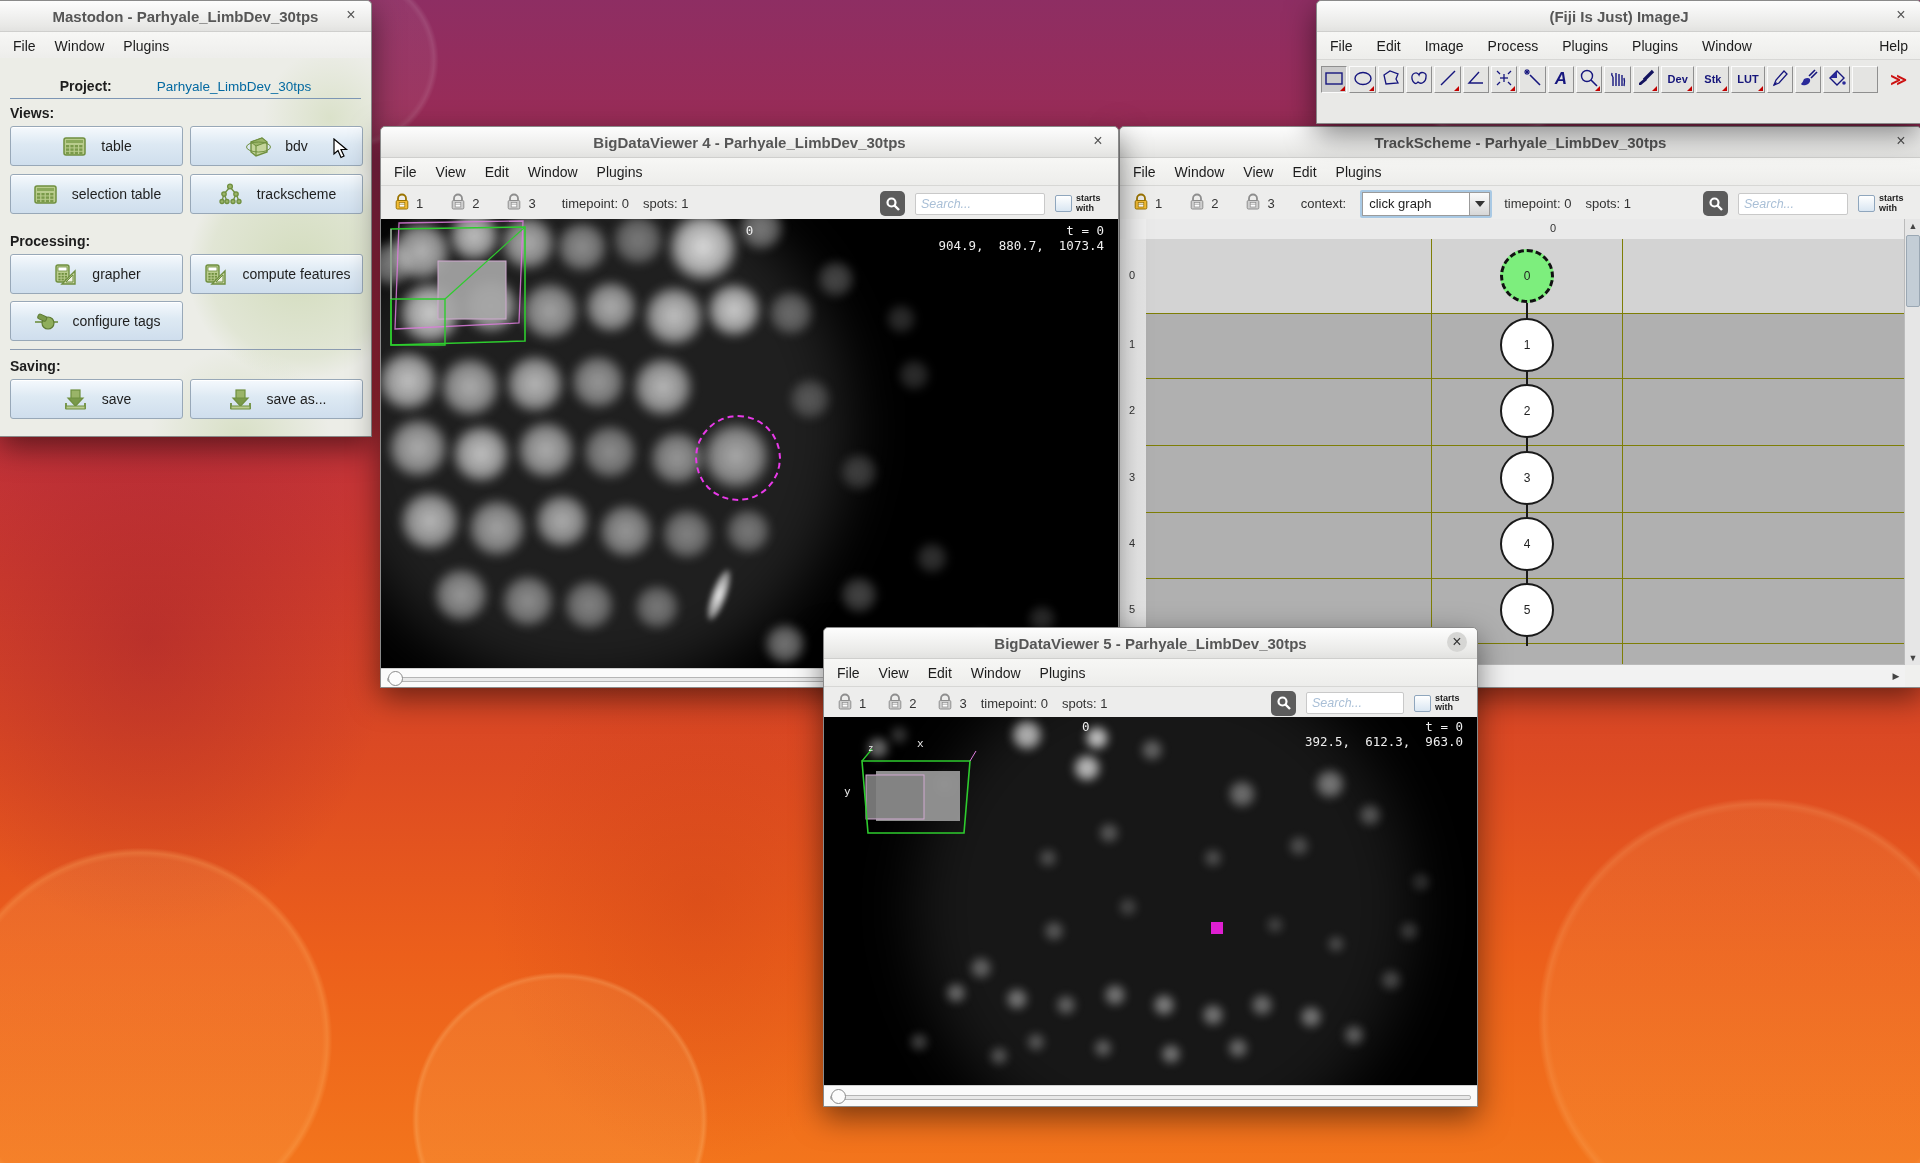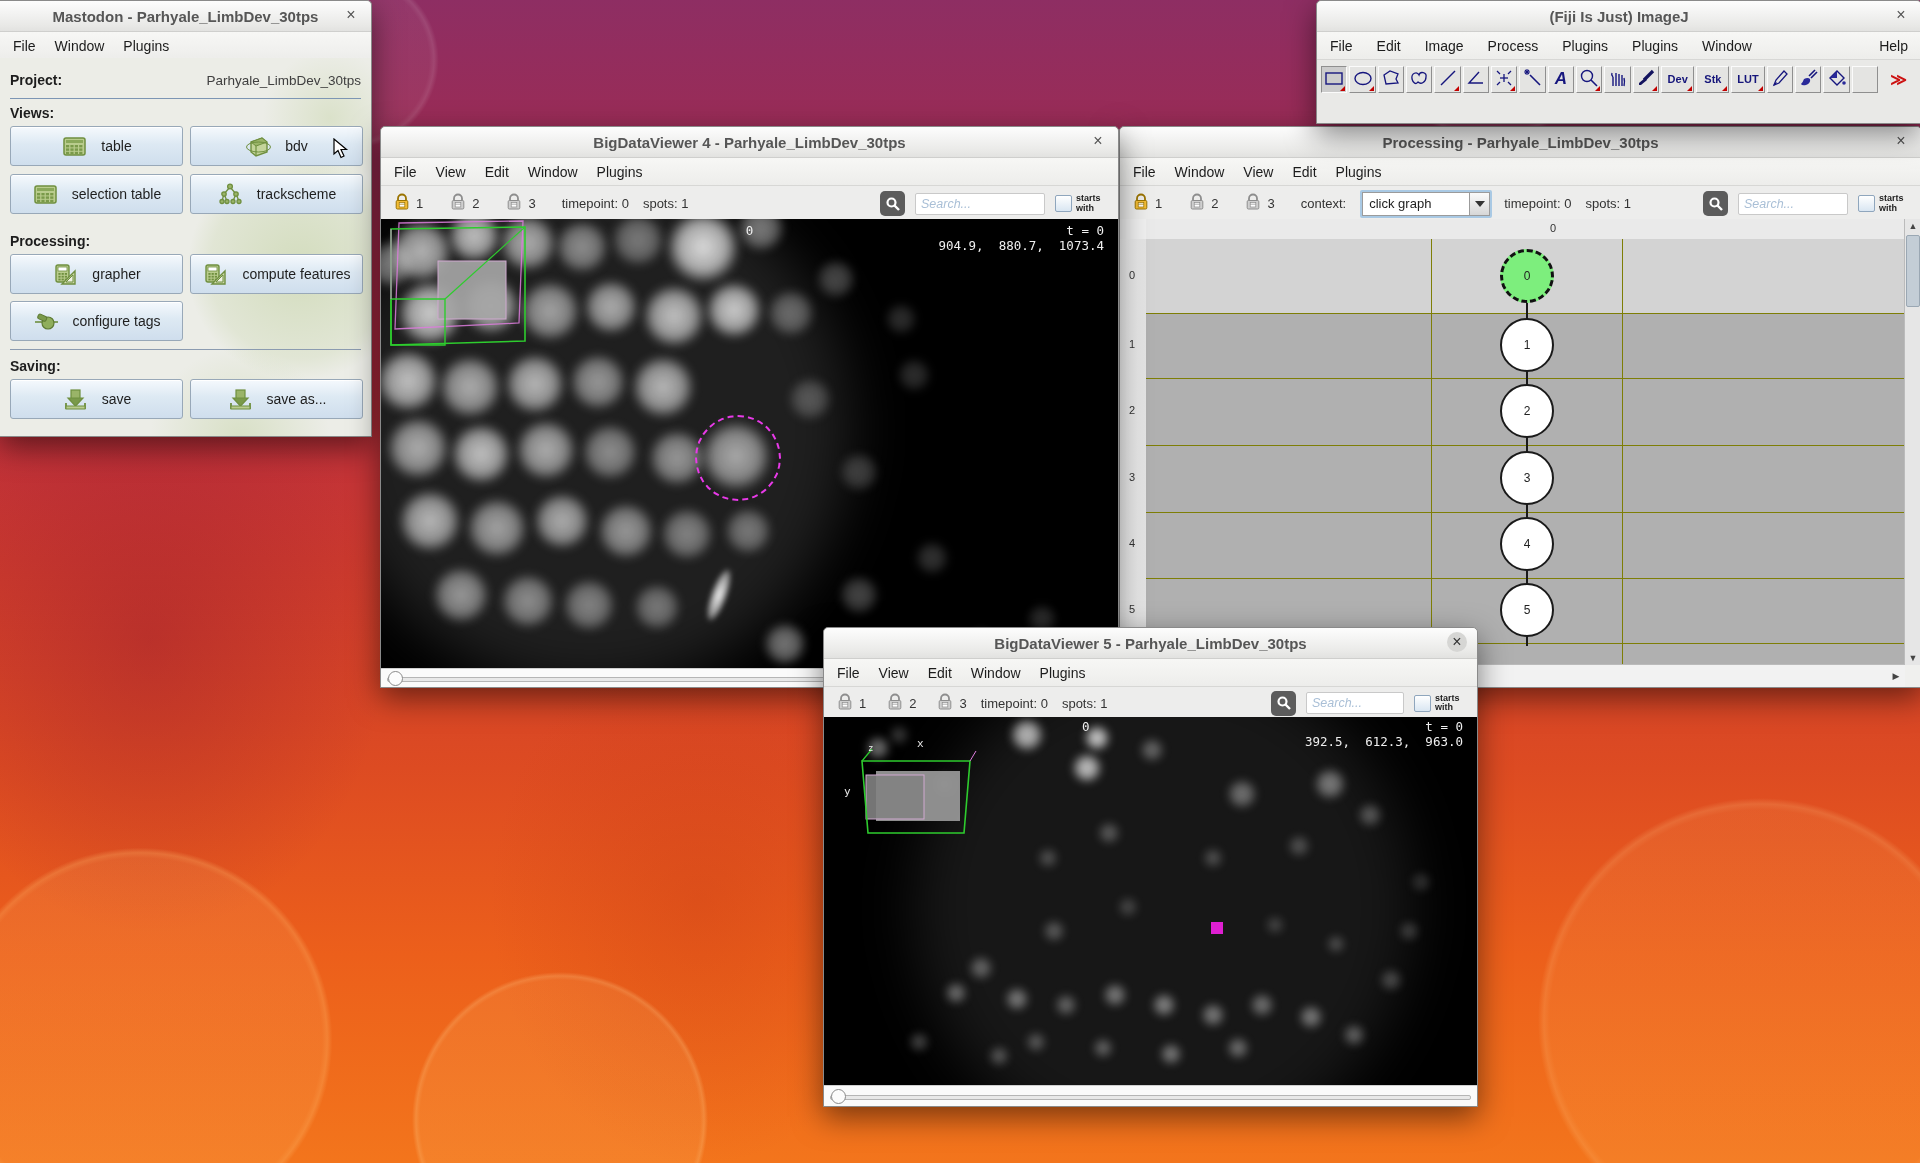--- a/index.html
+++ b/index.html
@@ -122,23 +122,23 @@
     <span class="title-text">Mastodon - Parhyale_LimbDev_30tps</span>
     <span class="close-x">×</span>
   </div>
   <div class="menubar">
     <span>File</span>
     <span>Window</span>
     <span>Plugins</span>
   </div>
   <div class="mast-body">
     <div class="mast-pattern"></div>
-    <div class="mast-row" style="top:10px;height:24px;justify-content:space-between;gap:45px;">
+    <div class="mast-row" style="top:16px;height:24px;justify-content:center;gap:45px;">
       <span class="sec-label">Project:</span>
-      <span style="font-size:13.5px;color:#404040;">Parhyale_LimbDev_30tps</span>
+      <span style="font-size:13.5px;color:#0369a1;">Parhyale_LimbDev_30tps</span>
     </div>
     <div class="sep" style="top:40px;"></div>
     <div class="mast-row" style="top:44px;height:22px;">
         <span class="sec-label">Views:</span>
       </div>
     <div class="mbtn" style="left:10px;top:68px;">
       <i class="mic"><svg width="27" height="27" viewBox="0 0 27 27">
             <rect x="3" y="5" width="21" height="17" rx="2" fill="#b9cc8d" stroke="#6f8f3f" stroke-width="1.5"></rect>
             <rect x="5" y="7" width="17" height="3" fill="#8aa85a"></rect>
             <g fill="#7a9a4a">
@@ -393,21 +393,21 @@
   <div class="blob" style="left: 330px; top: 348px; width: 16px; height: 56px; border-radius: 50%; transform: rotate(20deg); filter: blur(2.5px); background: radial-gradient(rgba(255, 255, 255, 0.97), rgba(255, 255, 255, 0.5) 55%, transparent 75%);"></div>
     </div>
   <div class="slider-row">
     <div class="slider-track"></div>
     <div class="slider-thumb" style="left:7px;"></div>
   </div>
 </div>
 
 <div class="window" id="trackscheme">
   <div class="titlebar">
-    <span class="title-text">Processing - Parhyale_LimbDev_30tps</span>
+    <span class="title-text">TrackScheme - Parhyale_LimbDev_30tps</span>
     <span class="close-x">×</span>
   </div>
   <div class="menubar">
     <span>File</span>
     <span>Window</span>
     <span>View</span>
     <span>Edit</span>
     <span>Plugins</span>
   </div>
   <div class="toolbar">

